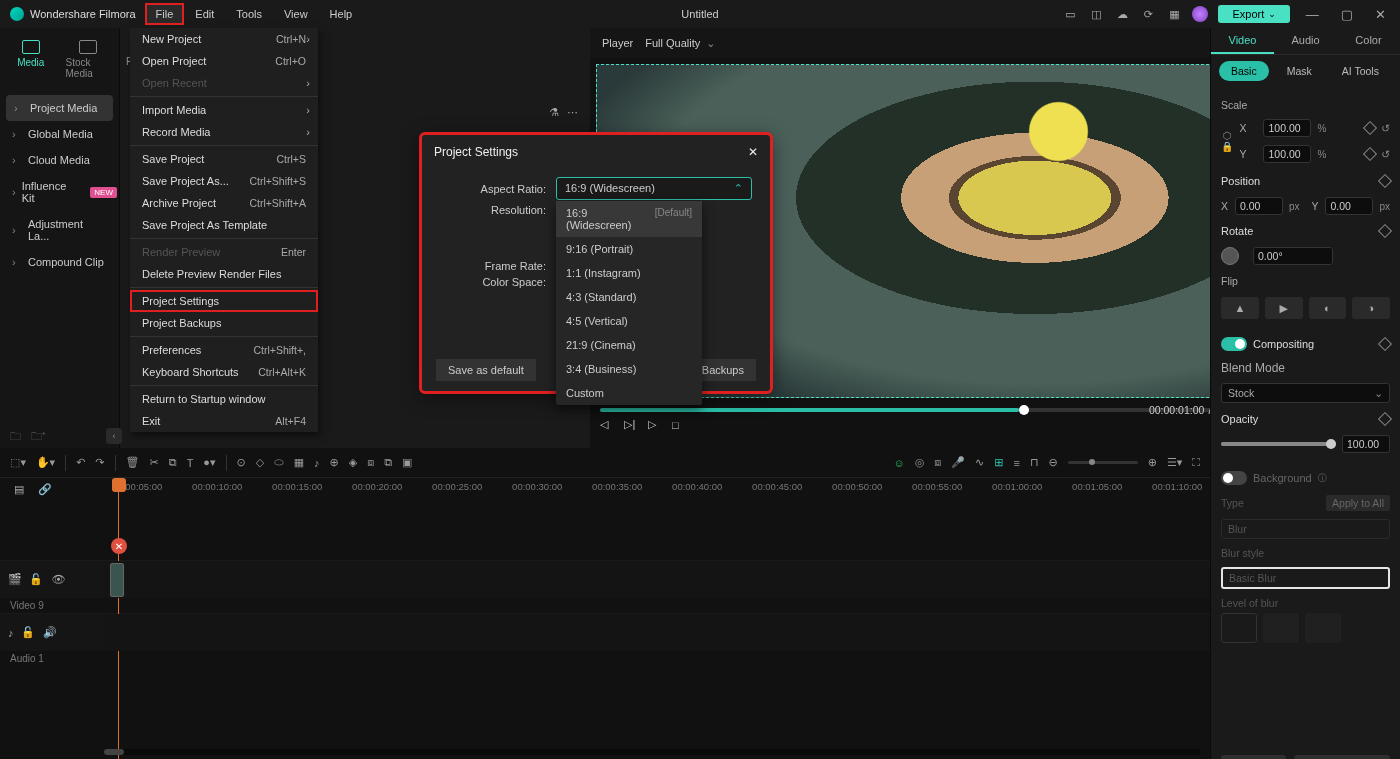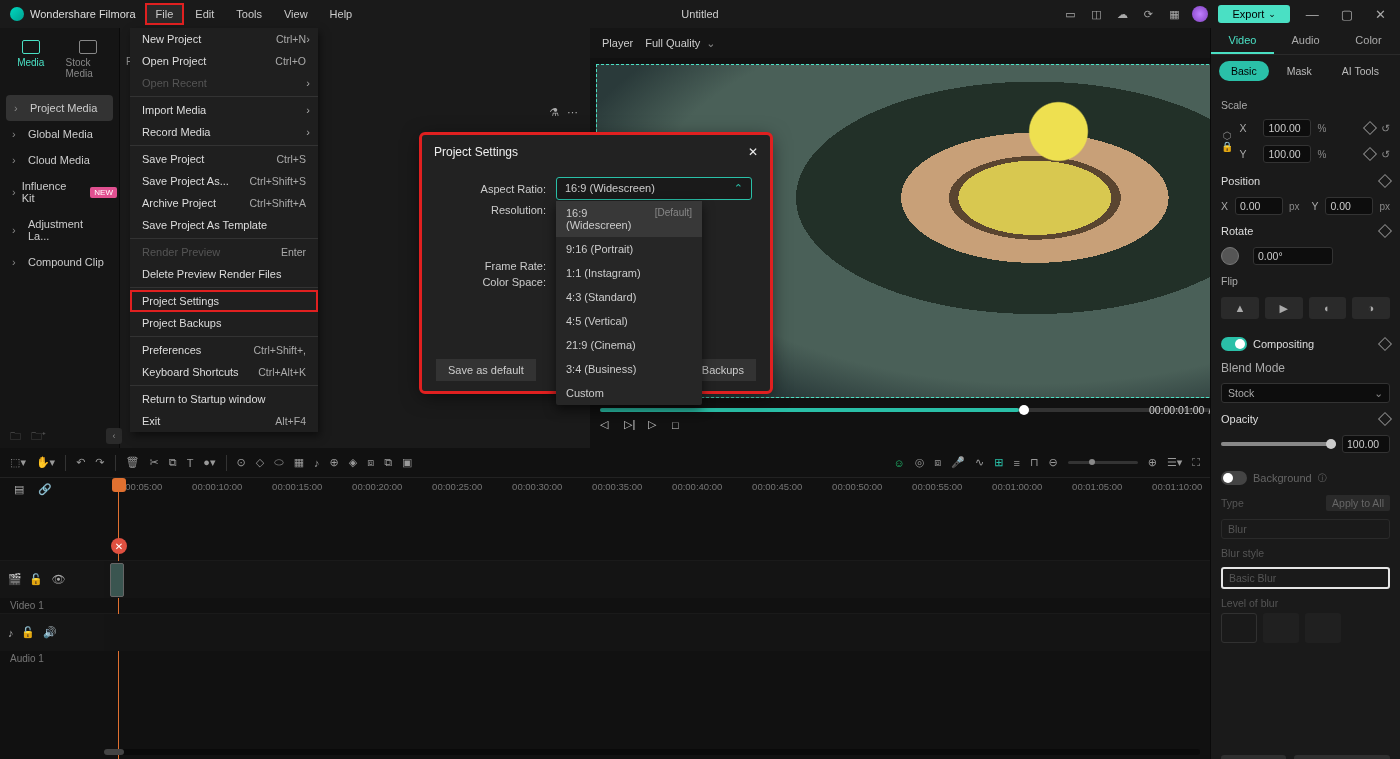--- a/index.html
+++ b/index.html
@@ -524,21 +524,21 @@
   <div class="track">
     <div class="track-head">
         <span>🎬</span>
         <span>🔓</span>
         <span>👁</span>
       </div>
     <div class="track-body">
         <div class="clip"></div>
       </div>
   </div>
-  <div style="padding:2px 10px;color:#777;font-size:10px">Video 1</div>
+  <div style="padding:2px 10px;color:#777;font-size:10px">Video 9</div>
   <div class="track">
     <div class="track-head">
         <span>♪</span>
         <span>🔓</span>
         <span>🔊</span>
       </div>
     <div class="track-body"></div>
   </div>
   <div style="padding:2px 10px;color:#777;font-size:10px">Audio 1</div>
   <div style="position:absolute;bottom:4px;left:104px;right:10px;height:6px;background:#0a0a0a;border-radius:3px">

